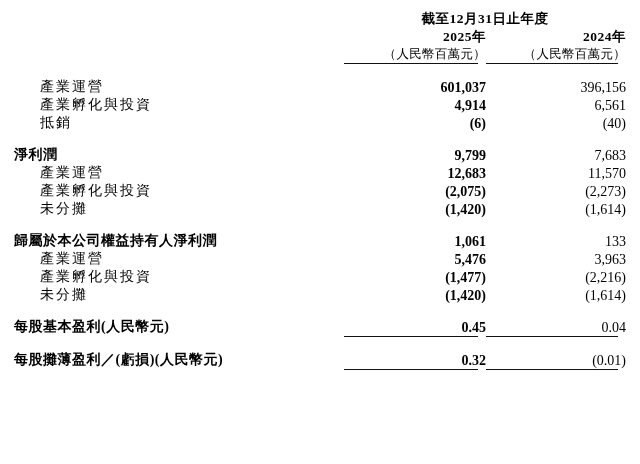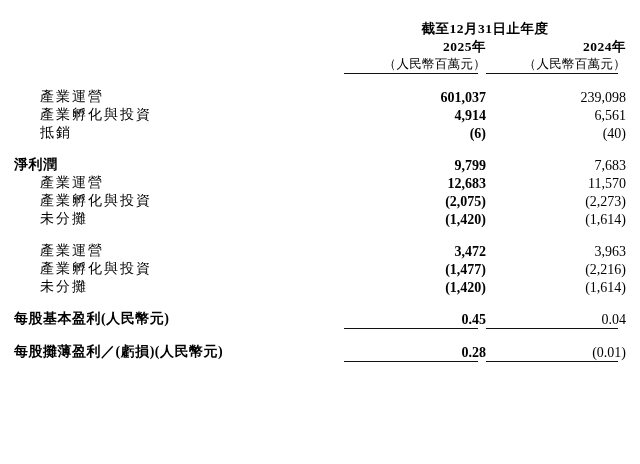--- a/index.html
+++ b/index.html
@@ -12,21 +12,21 @@
     background: #ffffff;
     font-family: "Liberation Serif", "DejaVu Serif", serif;
     color: #000000;
     overflow: hidden;
   }
   .sheet {
     position: relative;
     width: 611px;
     height: 464px;
     box-sizing: border-box;
-    padding: 20px 14px 0 14px;
+    padding: 10px 14px 0 14px;
   }
   table.fin {
     width: 612px;
     border-collapse: collapse;
     table-layout: fixed;
   }
   table.fin td, table.fin th {
     padding: 0;
     vertical-align: bottom;
   }
@@ -126,21 +126,21 @@
           </td>
       </tr>
 
       <tr class="spacer-md">
           <td colspan="3"></td>
         </tr>
 
       <tr>
         <td class="row-label indent">產業運營</td>
         <td class="num bold">601,037</td>
-        <td class="num">239,098</td>
+        <td class="num">396,156</td>
       </tr>
       <tr>
         <td class="row-label indent">產業孵化與投資</td>
         <td class="num bold">4,914</td>
         <td class="num">6,561</td>
       </tr>
       <tr>
         <td class="row-label indent">抵銷</td>
         <td class="num bold">(6)</td>
         <td class="num">(40)</td>
@@ -169,22 +169,27 @@
         <td class="row-label indent">未分攤</td>
         <td class="num bold">(1,420)</td>
         <td class="num">(1,614)</td>
       </tr>
 
       <tr class="spacer-md">
           <td colspan="3"></td>
         </tr>
 
       <tr>
+        <td class="row-label bold">歸屬於本公司權益持有人淨利潤</td>
+        <td class="num bold">1,061</td>
+        <td class="num">133</td>
+      </tr>
+      <tr>
         <td class="row-label indent">產業運營</td>
-        <td class="num bold">3,472</td>
+        <td class="num bold">5,476</td>
         <td class="num">3,963</td>
       </tr>
       <tr>
         <td class="row-label indent">產業孵化與投資</td>
         <td class="num bold">(1,477)</td>
         <td class="num">(2,216)</td>
       </tr>
       <tr>
         <td class="row-label indent">未分攤</td>
         <td class="num bold">(1,420)</td>
@@ -209,21 +214,21 @@
             <div class="uline"></div>
           </td>
       </tr>
 
       <tr class="spacer-md">
           <td colspan="3"></td>
         </tr>
 
       <tr>
         <td class="row-label bold">每股攤薄盈利／(虧損)(人民幣元)</td>
-        <td class="num bold">0.28</td>
+        <td class="num bold">0.32</td>
         <td class="num">(0.01)</td>
       </tr>
       <tr>
         <td class="underline-cell"></td>
         <td class="underline-cell">
             <div class="uline"></div>
           </td>
         <td class="underline-cell">
             <div class="uline"></div>
           </td>

